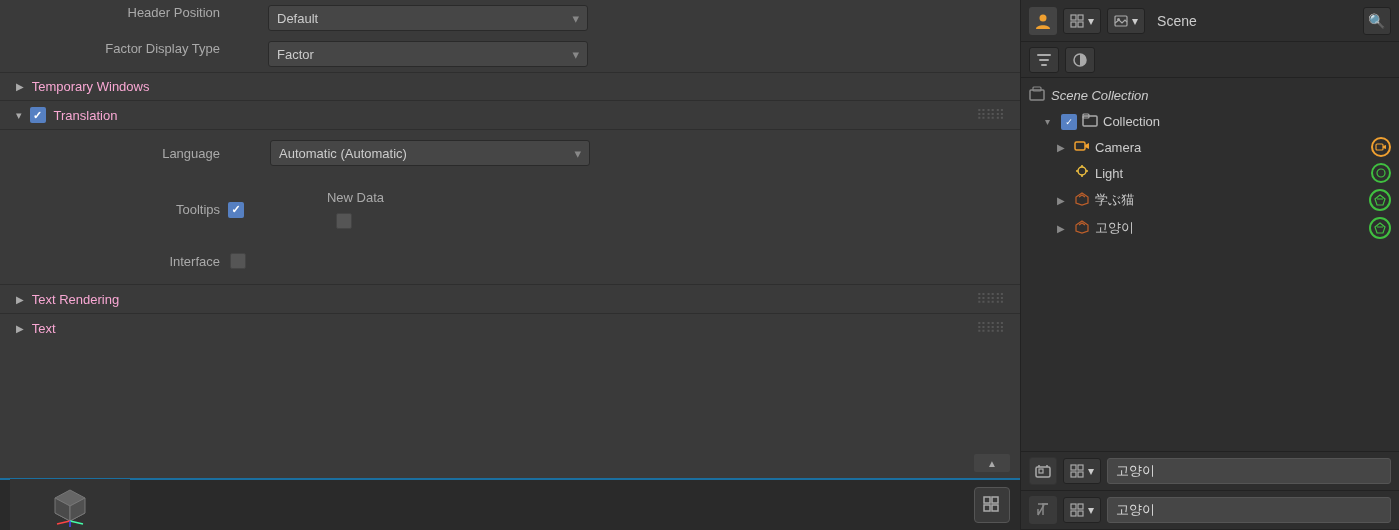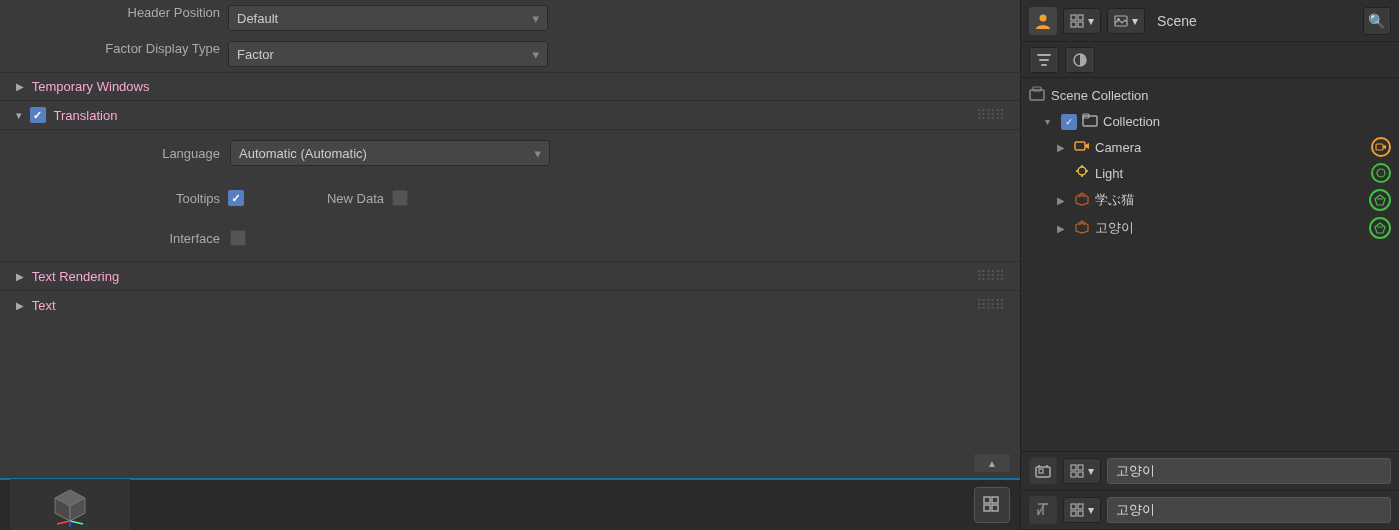--- a/index.html
+++ b/index.html
@@ -50,20 +50,21 @@
       border: 1px solid #2a2a2a;
       border-radius: 3px;
       padding: 3px 8px;
       color: #cccccc;
       display: flex;
       align-items: center;
       justify-content: space-between;
       min-width: 320px;
       cursor: pointer;
       height: 26px;
+      margin-left: 40px;
     }
 
     .dropdown-arrow {
       color: #888;
       margin-left: 8px;
     }
 
     
     .section-header {
       display: flex;
@@ -169,20 +170,21 @@
     .tooltips-group {
       display: flex;
       align-items: center;
       gap: 8px;
     }
 
     .newdata-group {
       display: flex;
       align-items: center;
       gap: 8px;
+      flex-direction: column;
     }
 
     
     .bottom-bar {
       height: 52px;
       background: #2a2a2a;
       border-top: 2px solid #1a6fa0;
       display: flex;
       align-items: center;
       padding: 0 10px;
@@ -327,20 +329,21 @@
       padding: 4px 0;
     }
 
     .scene-collection-label {
       display: flex;
       align-items: center;
       padding: 4px 8px;
       gap: 6px;
       color: #cccccc;
       font-size: 13px;
+      font-style: italic;
     }
 
     .scene-icon {
       color: #888;
       font-size: 14px;
     }
 
     .tree-item {
       display: flex;
       align-items: center;

